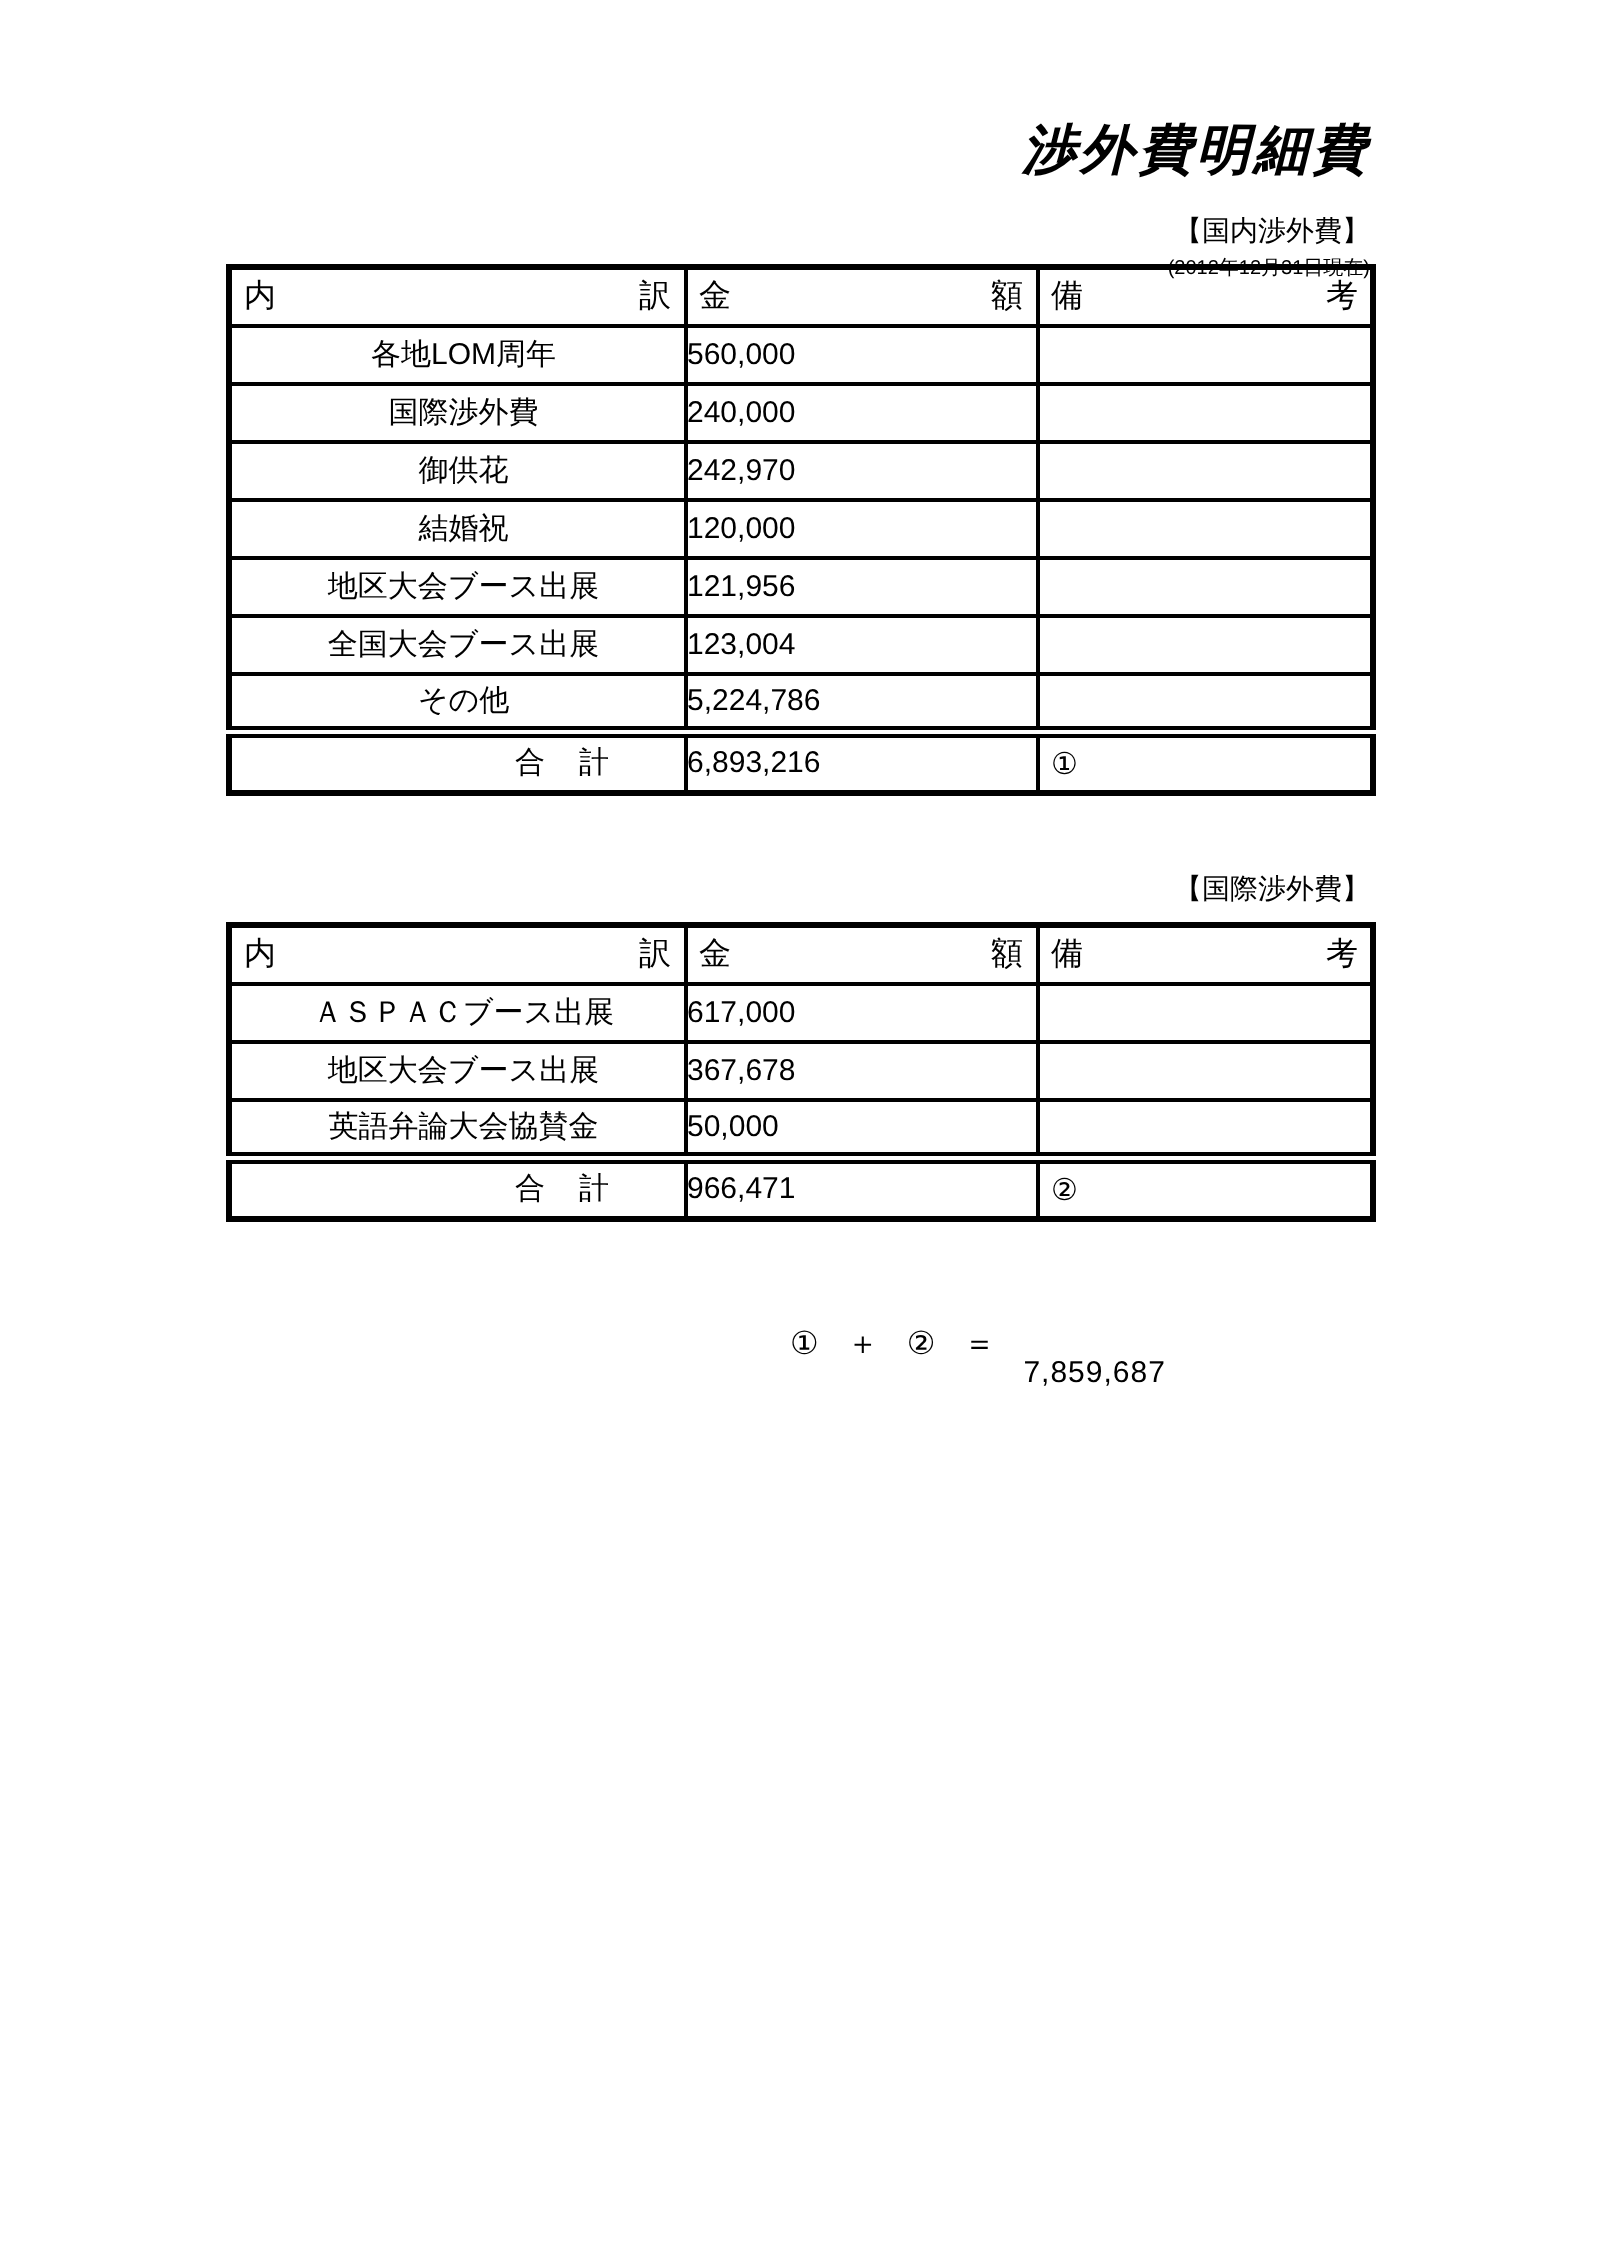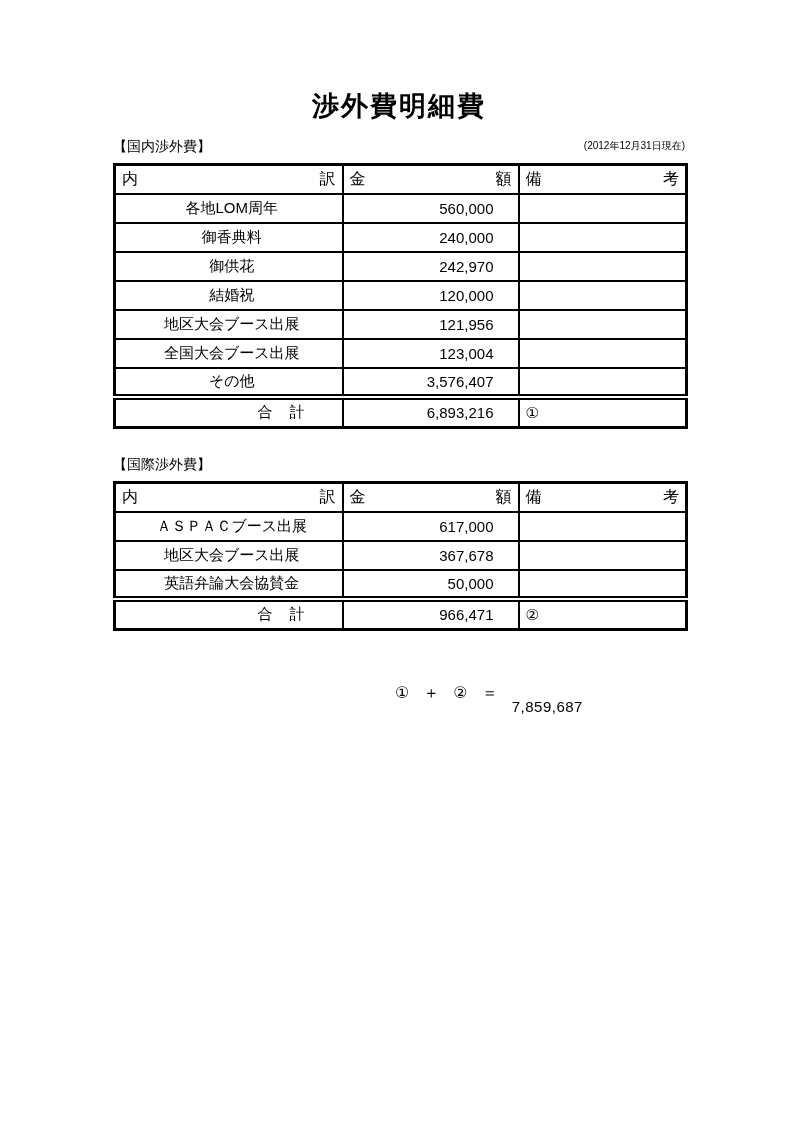--- a/index.html
+++ b/index.html
@@ -10,47 +10,49 @@
     color: #000000;
   }
   body { height: 1131px; overflow: hidden; }
 
   .sheet {
     margin-left: 113px;
     width: 572px;
   }
 
   .doc-title {
-    margin-top: 88px;
+    margin-top: 57px;
     margin-bottom: 12px;
-    text-align: center;
+    text-align: right;
     font-size: 27px;
     font-weight: 600;
     letter-spacing: 2px;
     line-height: 36px;
+    font-style: italic;
   }
 
   .meta-row {
     display: flex;
     justify-content: space-between;
     align-items: flex-end;
     height: 20px;
     margin-bottom: 7px;
+    flex-direction: column;
   }
   .section-label {
     font-size: 14px;
     line-height: 20px;
   }
   .as-of-date {
     font-size: 10px;
     line-height: 20px;
   }
 
   .section2-label {
-    margin-top: 25px;
+    margin-top: 36px;
     margin-bottom: 7px;
     height: 20px;
   }
 
   table.expense {
     width: 572px;
     border-collapse: collapse;
     table-layout: fixed;
     border: 3px solid #000;
   }
@@ -70,21 +72,21 @@
   }
 
   table.expense th .spread {
     display: flex;
     justify-content: space-between;
     padding: 0 6px;
     font-size: 16px;
   }
 
   td.cell-item   { text-align: center;  padding-left: 6px; }
-  td.cell-amount { text-align: right; padding-right: 24px; }
+  td.cell-amount { text-align: left; padding-right: 24px; }
   td.cell-remarks{ text-align: left;  padding-left: 6px; font-size: 16px; }
 
   tr.total-row td {
     border-top: 6px double #000;
     height: 31px;
     margin-top: 24px;
   }
   tr.total-row td.cell-item {
     text-align: right;
     padding-right: 36px;
@@ -142,21 +144,21 @@
         </th>
       </tr>
     </thead>
     <tbody>
       <tr>
         <td class="cell-item">各地LOM周年</td>
         <td class="cell-amount">560,000</td>
         <td class="cell-remarks"></td>
       </tr>
       <tr>
-        <td class="cell-item">御香典料</td>
+        <td class="cell-item">国際渉外費</td>
         <td class="cell-amount">240,000</td>
         <td class="cell-remarks"></td>
       </tr>
       <tr>
         <td class="cell-item">御供花</td>
         <td class="cell-amount">242,970</td>
         <td class="cell-remarks"></td>
       </tr>
       <tr>
         <td class="cell-item">結婚祝</td>
@@ -168,21 +170,21 @@
         <td class="cell-amount">121,956</td>
         <td class="cell-remarks"></td>
       </tr>
       <tr>
         <td class="cell-item">全国大会ブース出展</td>
         <td class="cell-amount">123,004</td>
         <td class="cell-remarks"></td>
       </tr>
       <tr>
         <td class="cell-item">その他</td>
-        <td class="cell-amount">3,576,407</td>
+        <td class="cell-amount">5,224,786</td>
         <td class="cell-remarks"></td>
       </tr>
       <tr class="total-row">
         <td class="cell-item">合　計</td>
         <td class="cell-amount">6,893,216</td>
         <td class="cell-remarks">①</td>
       </tr>
     </tbody>
   </table>
 

